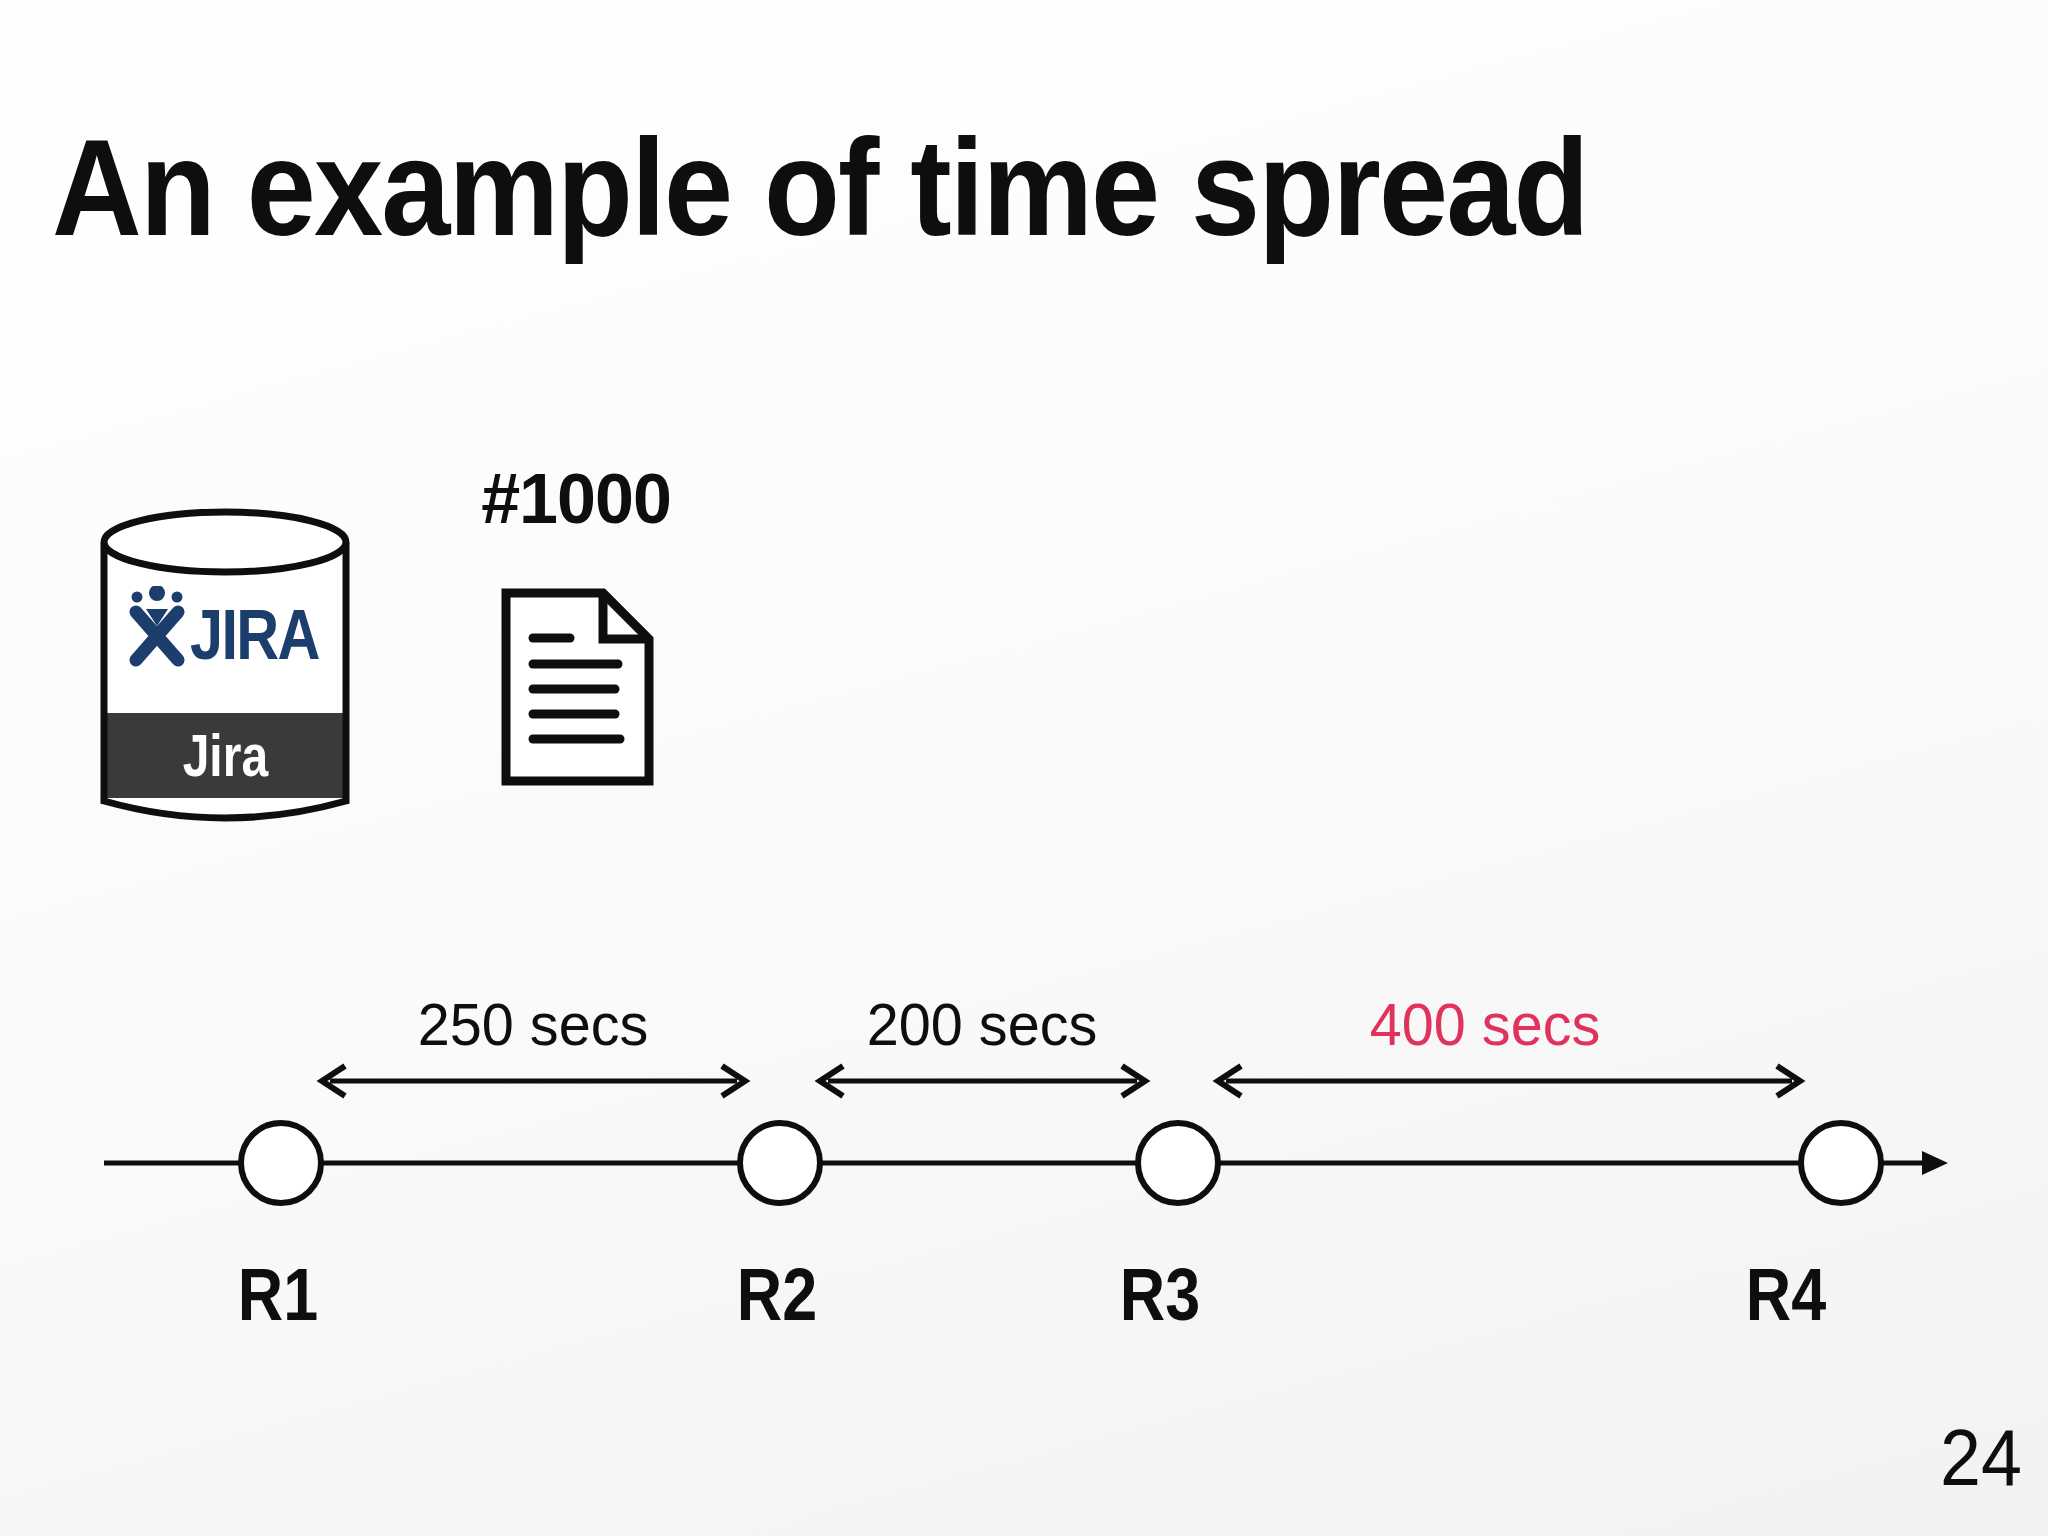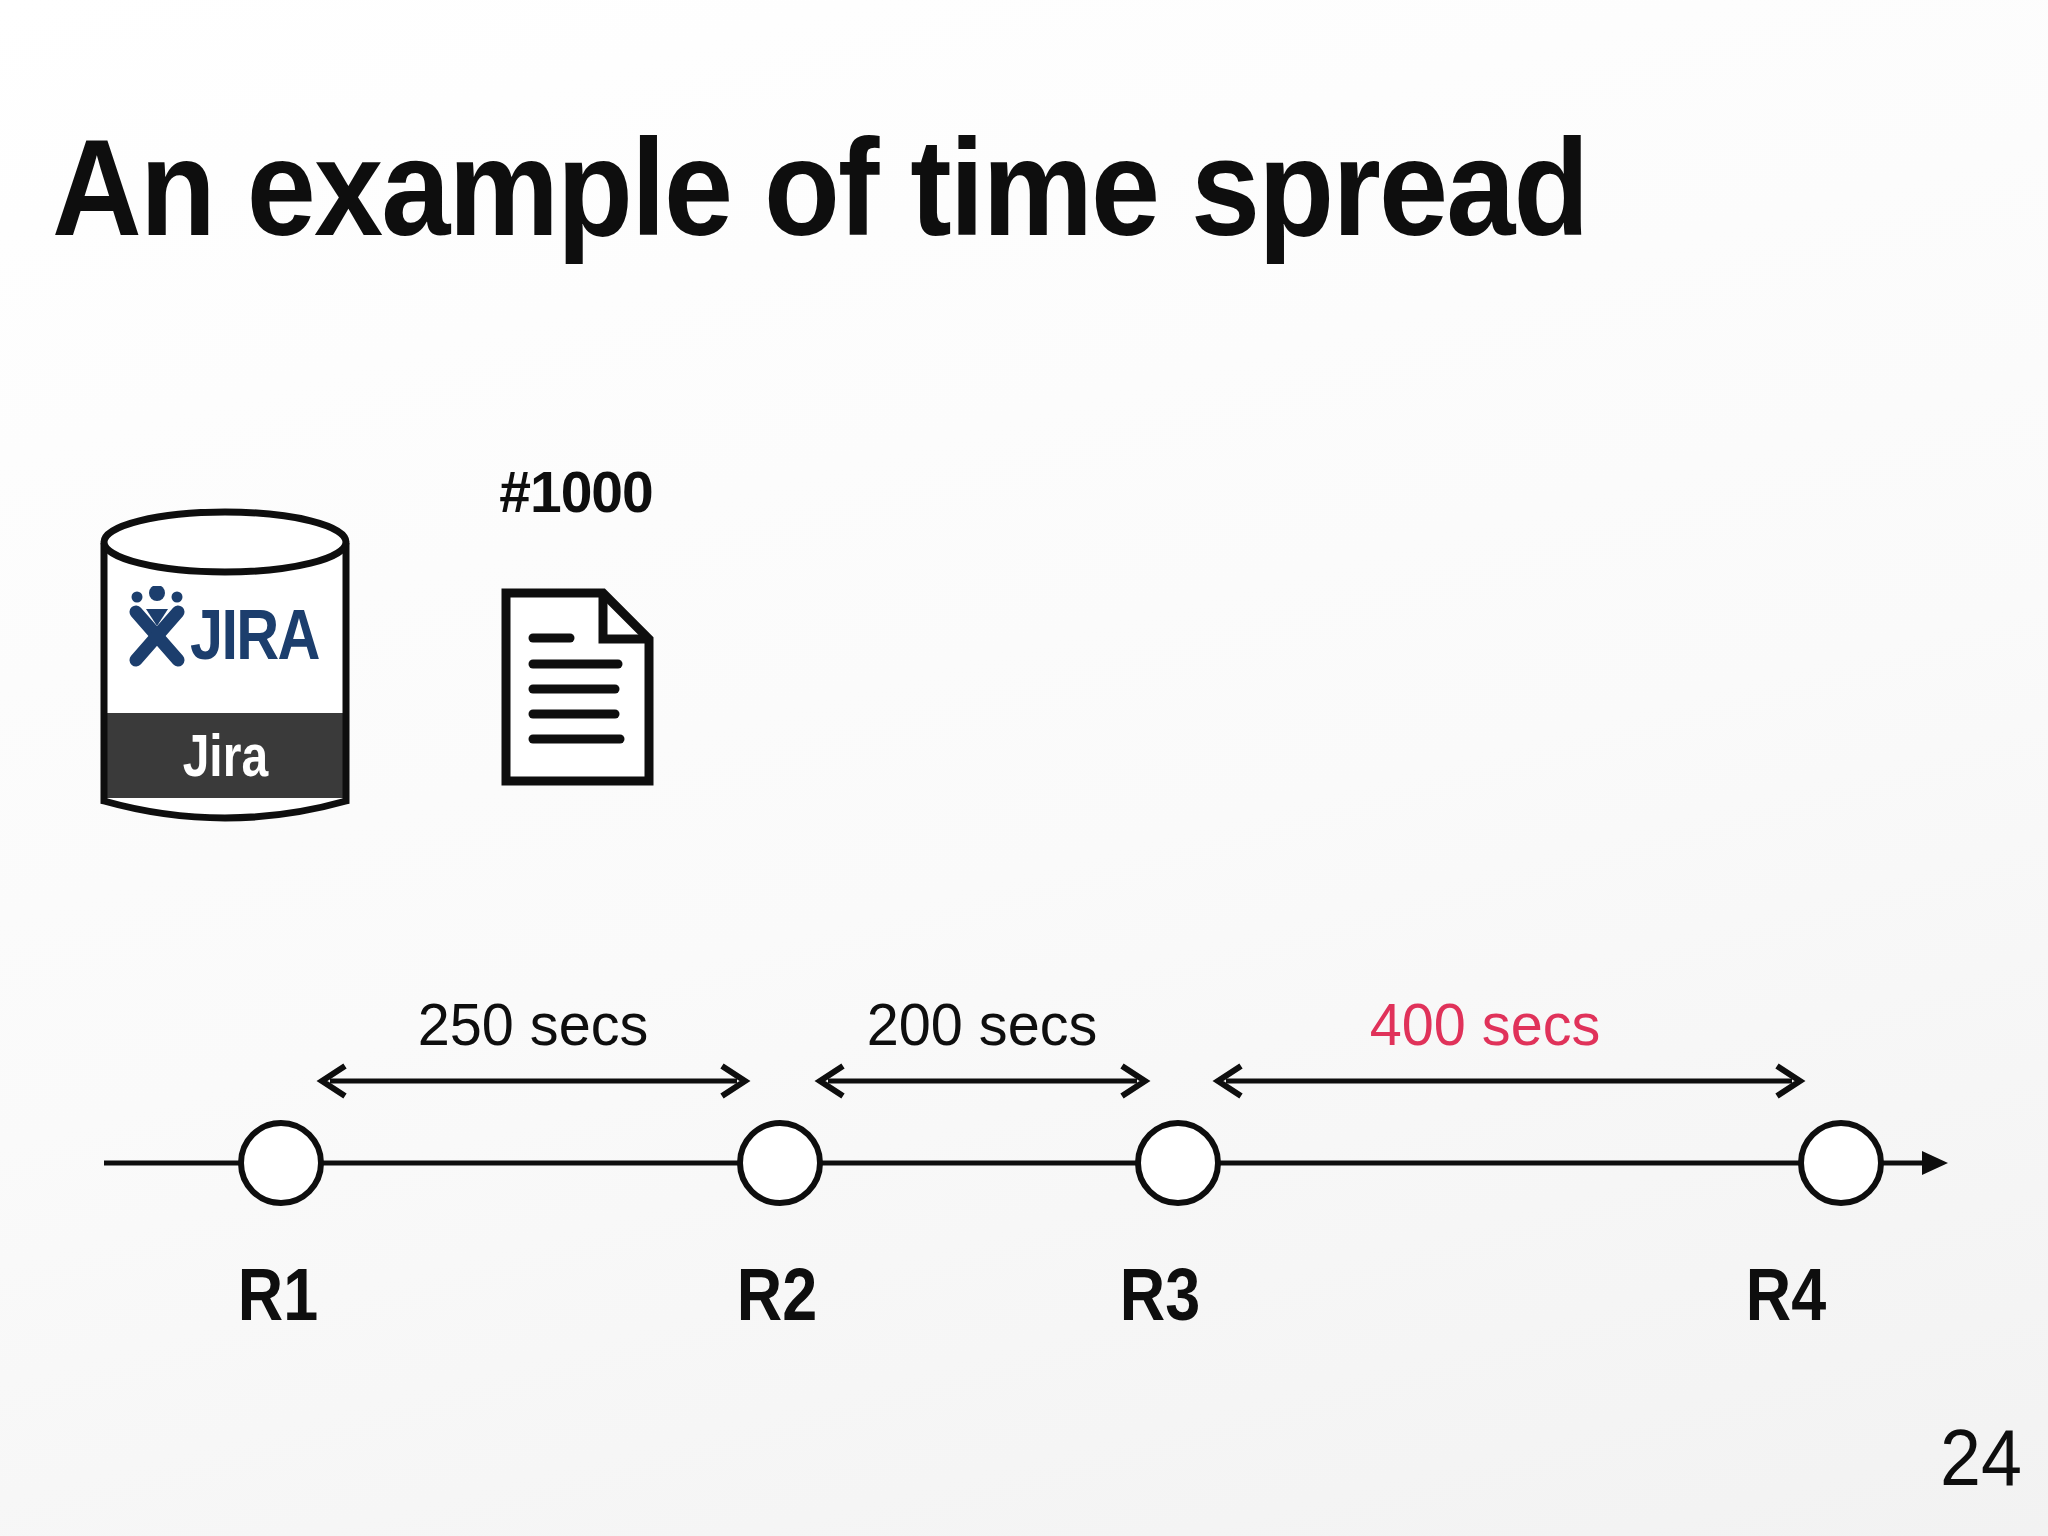--- a/index.html
+++ b/index.html
@@ -11,21 +11,21 @@
   }
   .abs{position:absolute;}
   .slide-title{
     left:52px;top:118px;
     font-size:138px;font-weight:700;line-height:1;
     letter-spacing:-2px;white-space:nowrap;
     transform:scaleX(0.9);transform-origin:left center;
   }
   .issue-label{
     left:451px;top:464px;width:250px;
-    font-size:57px;font-weight:700;text-align:center;line-height:1;
+    font-size:70px;font-weight:700;text-align:center;line-height:1;
     letter-spacing:-1px;
   }
   .jira-word{
     left:190px;top:600px;
     font-size:70px;font-weight:700;line-height:1;letter-spacing:-2px;
     transform:scaleX(0.85);transform-origin:left center;white-space:nowrap;
   }
   .jira-band{
     left:100px;top:713px;width:250px;height:85px;
     display:flex;align-items:center;justify-content:center;

